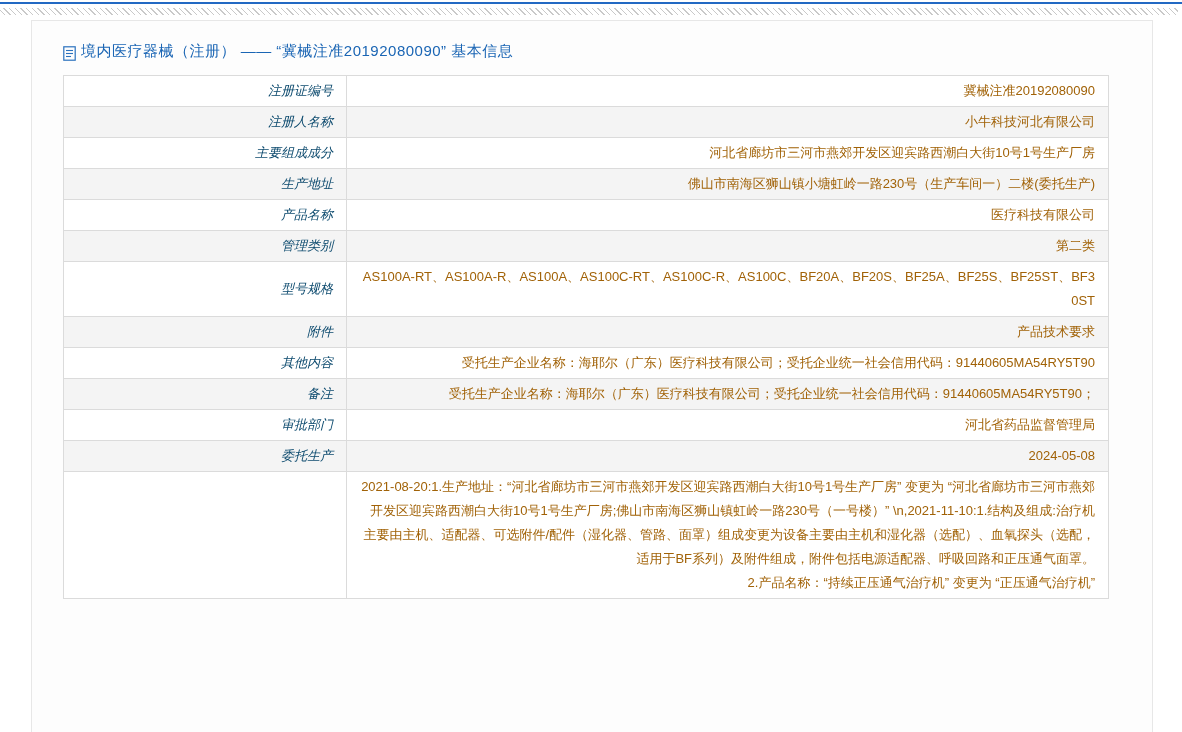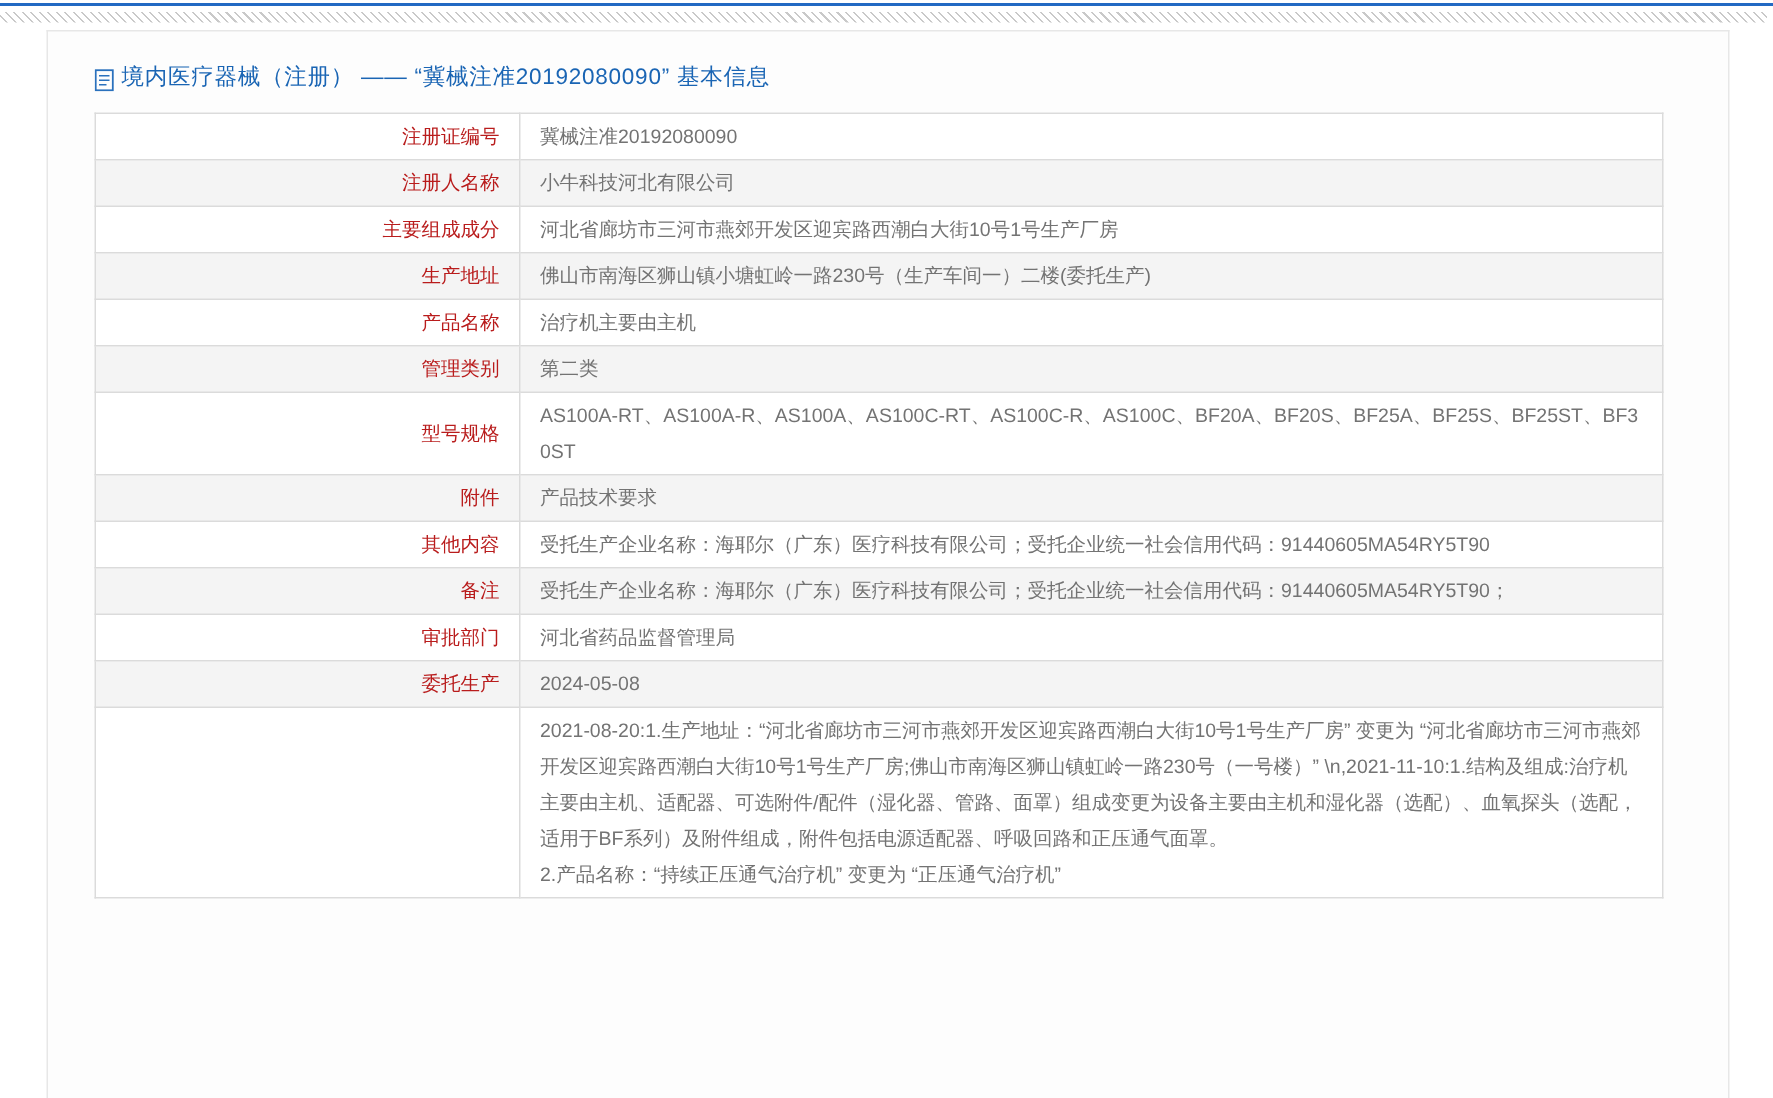--- a/index.html
+++ b/index.html
@@ -54,25 +54,26 @@
     font-weight: normal;
     padding: 3px 13px;
     line-height: 24px;
     vertical-align: middle;
     white-space: pre-wrap;
     word-break: break-all;
   }
   table.info-table th {
     width: 283px;
     text-align: right;
-    color: #b91c1c;
+    color: #0c4a6e;
+    font-style: italic;
   }
   table.info-table td {
-    text-align: left;
-    color: #737373;
+    text-align: right;
+    color: #a16207;
   }
   table.info-table tr:nth-child(even) { background: #f4f4f4; }
   table.info-table tr:nth-child(odd)  { background: #ffffff; }
 </style>
 </head>
 <body>
 
 <div class="top-accent"></div>
 <div class="hatch-band"></div>
 
@@ -100,21 +101,21 @@
         <tr>
           <th>主要组成成分</th>
           <td>河北省廊坊市三河市燕郊开发区迎宾路西潮白大街10号1号生产厂房</td>
         </tr>
         <tr>
           <th>生产地址</th>
           <td>佛山市南海区狮山镇小塘虹岭一路230号（生产车间一）二楼(委托生产)</td>
         </tr>
         <tr>
           <th>产品名称</th>
-          <td>治疗机主要由主机</td>
+          <td>医疗科技有限公司</td>
         </tr>
         <tr>
           <th>管理类别</th>
           <td>第二类</td>
         </tr>
         <tr>
           <th>型号规格</th>
           <td>AS100A-RT、AS100A-R、AS100A、AS100C-RT、AS100C-R、AS100C、BF20A、BF20S、BF25A、BF25S、BF25ST、BF30ST</td>
         </tr>
         <tr>

